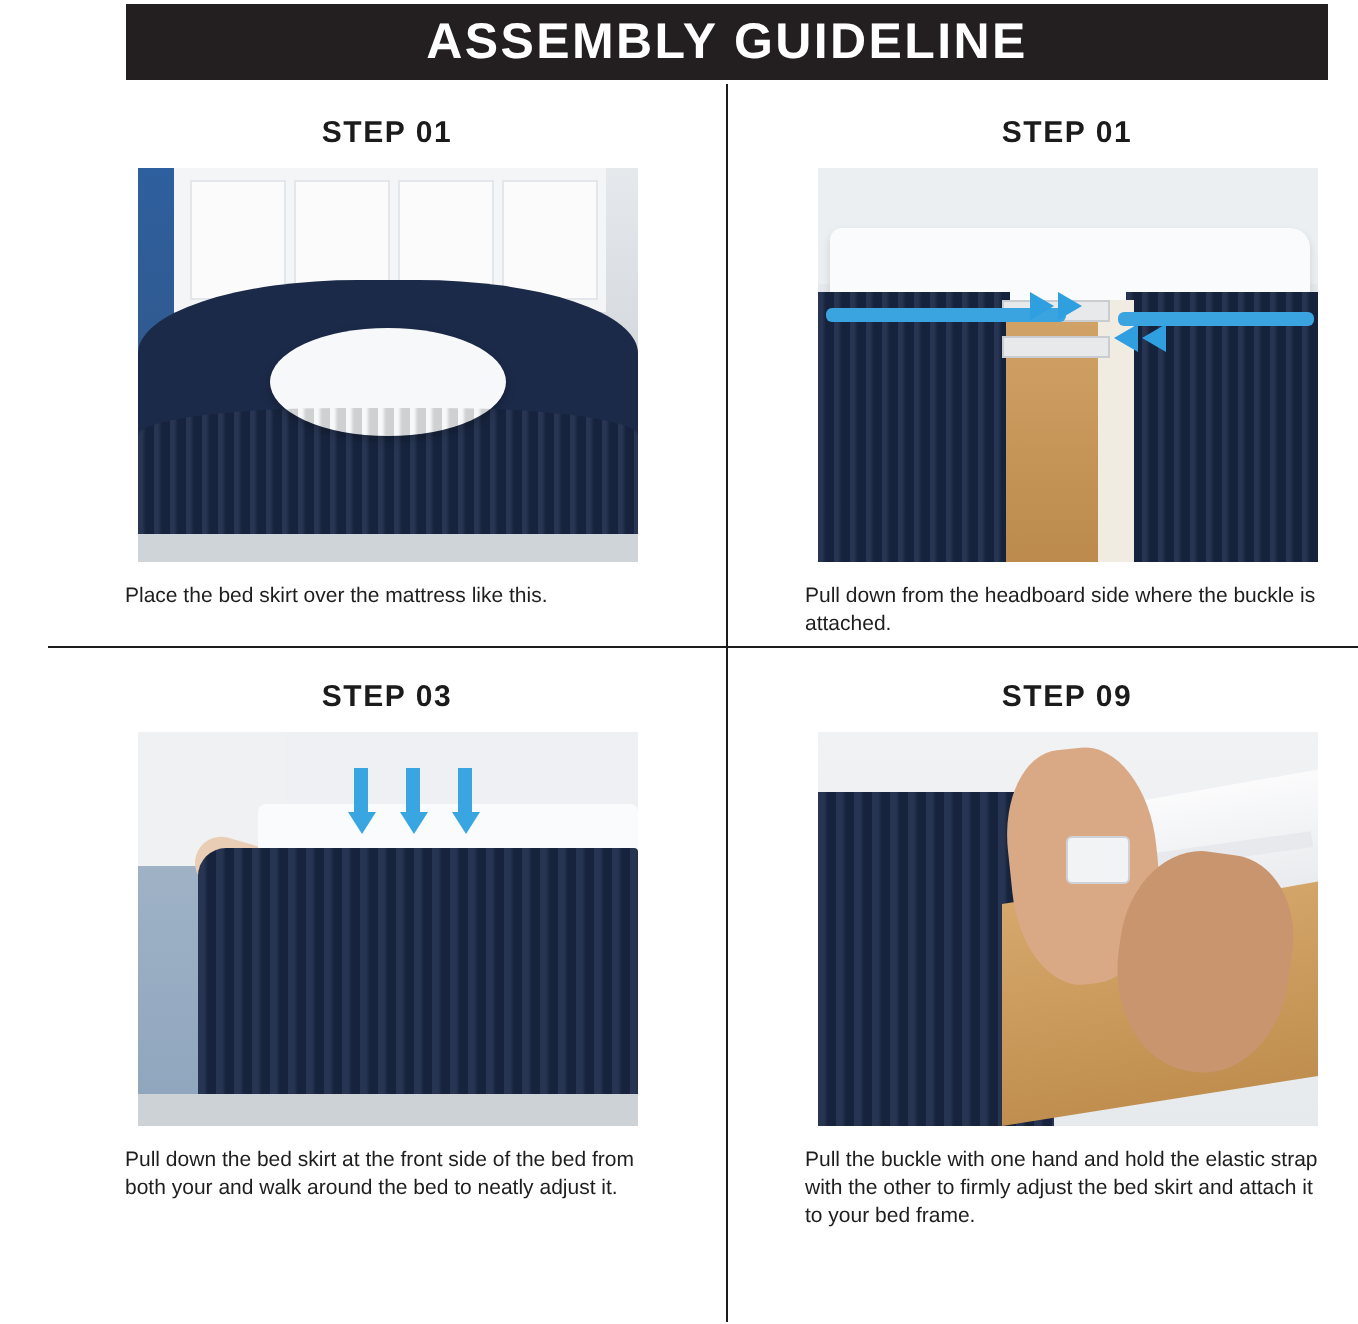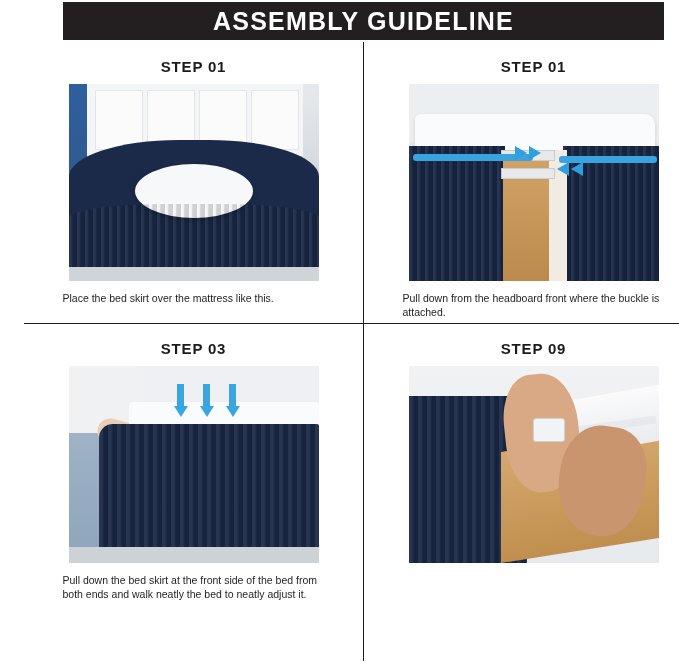--- a/index.html
+++ b/index.html
@@ -322,21 +322,21 @@
         <div class="p2-wood-2"></div>
         <div class="p2-strap-band b1"></div>
         <div class="p2-strap-band b2"></div>
         <div class="p2-strap s1"></div>
         <div class="p2-strap s2"></div>
         <div class="arrow-blue right p2-a1"></div>
         <div class="arrow-blue right p2-a2"></div>
         <div class="arrow-blue left p2-a3"></div>
         <div class="arrow-blue left p2-a4"></div>
       </div>
-      <div class="caption">Pull down from the headboard front where the buckle is attached.</div>
+      <div class="caption">Pull down from the headboard side where the buckle is attached.</div>
     </div>
 
     <div class="cell cell-r3c1">
       <div class="step-title">STEP 03</div>
       <div class="photo">
         <div class="p3-bg"></div>
         <div class="p3-wall"></div>
         <div class="p3-person"></div>
         <div class="p3-arm"></div>
         <div class="p3-mattress"></div>
@@ -348,31 +348,32 @@
         </div>
         <div class="arrow-down p3-d2">
           <div class="shaft"></div>
           <div class="head"></div>
         </div>
         <div class="arrow-down p3-d3">
           <div class="shaft"></div>
           <div class="head"></div>
         </div>
       </div>
-      <div class="caption">Pull down the bed skirt at the front side of the bed from both ends and walk neatly the bed to neatly adjust it.</div>
+      <div class="caption">Pull down the bed skirt at the front side of the bed from both your and walk around the bed to neatly adjust it.</div>
     </div>
 
     <div class="cell cell-r3c3">
       <div class="step-title">STEP 09</div>
       <div class="photo">
         <div class="p4-bg"></div>
         <div class="p4-skirt"></div>
         <div class="p4-wood"></div>
         <div class="p4-rail"></div>
         <div class="p4-strap"></div>
         <div class="p4-hand-l"></div>
         <div class="p4-buckle"></div>
         <div class="p4-hand-r"></div>
       </div>
+      <div class="caption">Pull the buckle with one hand and hold the elastic strap with the other to firmly adjust the bed skirt and attach it to your bed frame.</div>
     </div>
 
   </div>
 </div>
 
 </body></html>

